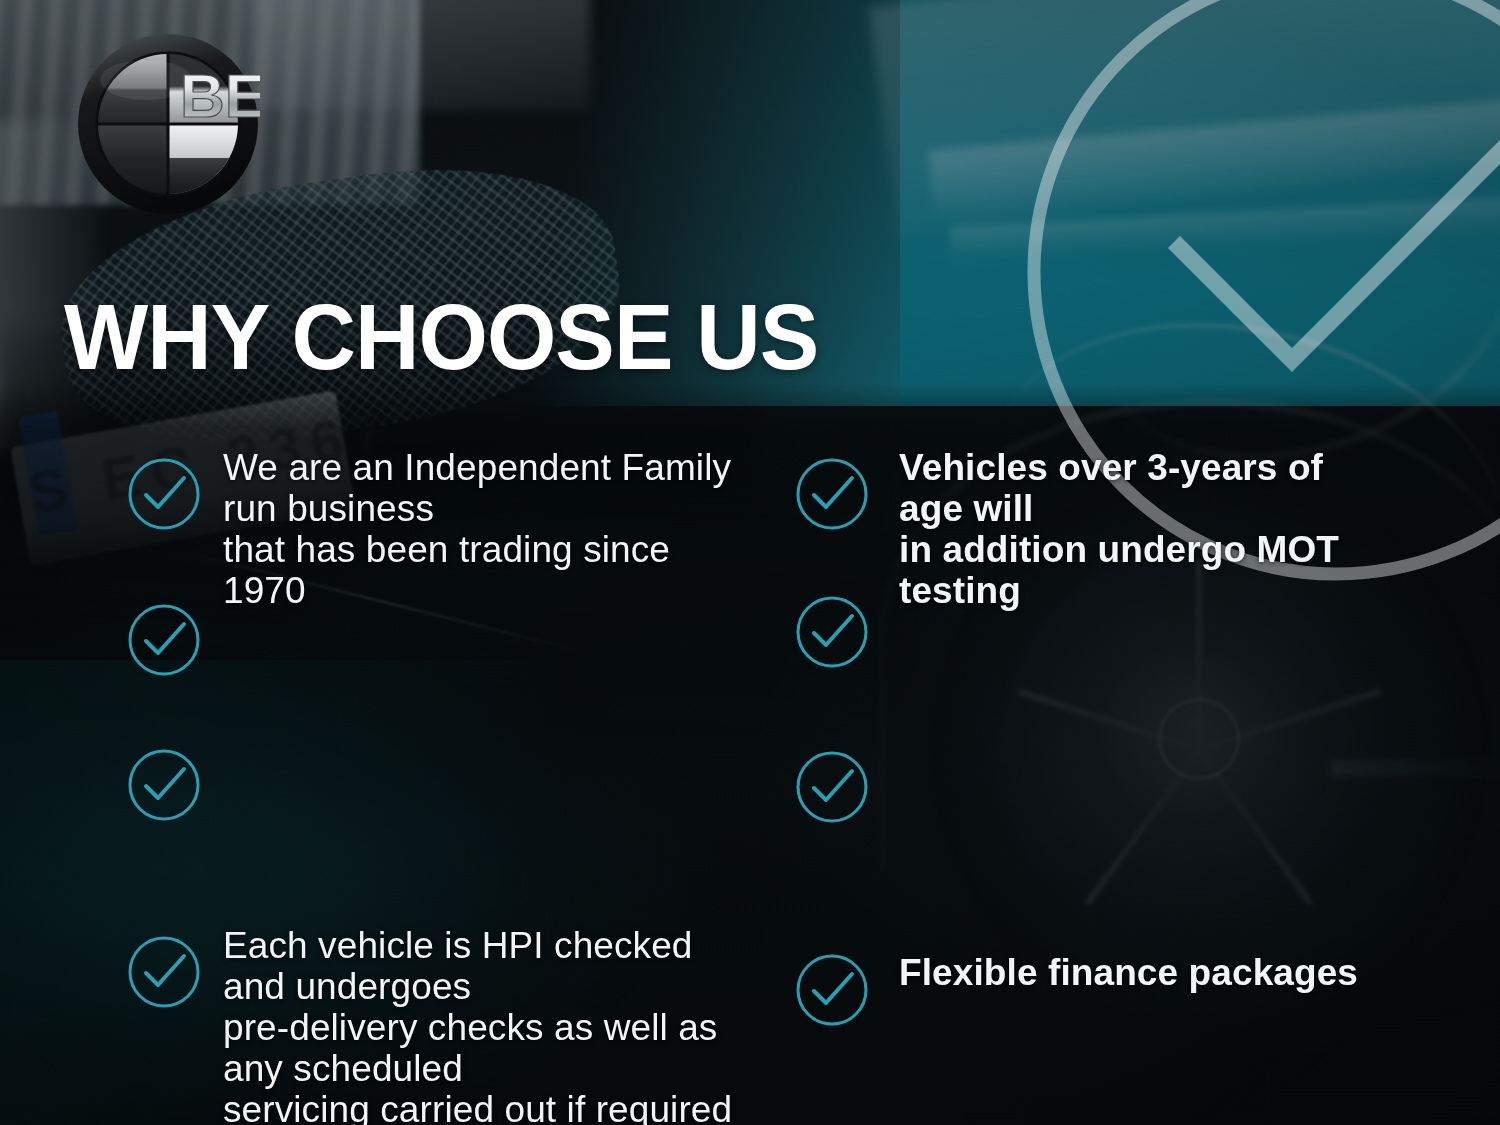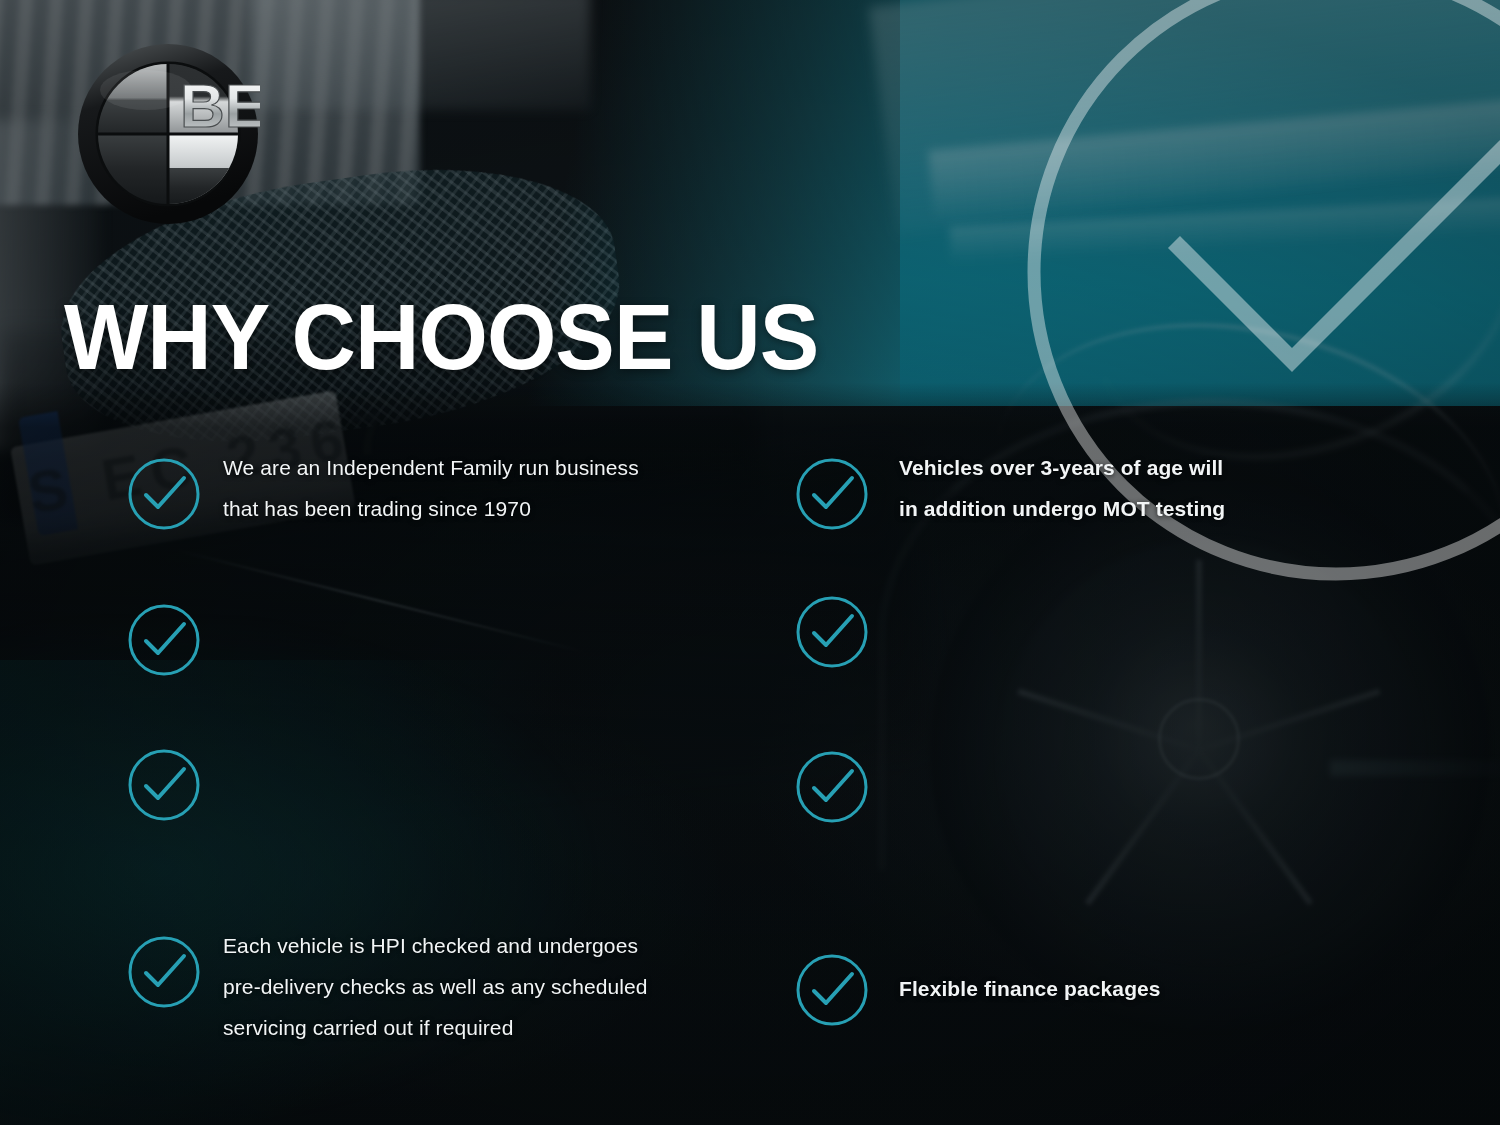--- a/index.html
+++ b/index.html
@@ -216,21 +216,21 @@
 
   
   .watermark {
     position:absolute; left:1012px; top:-52px; width:648px; height:648px;
     pointer-events:none;
   }
   .watermark svg { width:100%; height:100%; display:block; }
 
   
   .logo {
-    position:absolute; left:76px; top:42px;
+    position:absolute; left:76px; top:32px;
     width:184px; height:184px;
     border-radius:50%;
   }
   .logo svg { width:100%; height:100%; display:block; }
 
   
   .title {
     position:absolute; left:64px; top:289px;
     font-family:"Liberation Sans", sans-serif;
     font-weight:700;
@@ -262,21 +262,21 @@
   .check-wrap {
     flex:0 0 auto;
     width:74px; height:74px;
     margin-top:10px;
   }
   .check-wrap svg { width:74px; height:74px; display:block; }
 
   .bullet-text {
     color:#f2f5f6;
     font-family:"Liberation Sans", sans-serif;
-    font-size:21px;
+    font-size:37px;
     line-height:41px;
     font-weight:400;
     letter-spacing:0.1px;
     text-shadow:0 1px 5px rgba(0,0,0,0.75);
     white-space:pre-line;
   }
   .col-left  .bullet-text { margin-left:22px; width:530px; }
   .col-right .bullet-text { margin-left:30px; width:490px;font-weight:bold; }
 </style>
 </head>
@@ -469,20 +469,20 @@
         </div>
       </div>
 
       <div class="bullet" style="top:513px">
         <div class="check-wrap">
           <svg viewBox="0 0 74 74">
               <circle cx="37" cy="37" r="34" fill="none" stroke="#27a0b4" stroke-width="3"></circle>
               <polyline points="19,38 31,50 57,21" fill="none" stroke="#27a0b4" stroke-width="4" stroke-linecap="round" stroke-linejoin="round"></polyline>
             </svg>
         </div>
-        <div class="bullet-text" style="margin-top:25px">Flexible finance packages</div>
+        <div class="bullet-text" style="margin-top:9px">Flexible finance packages</div>
       </div>
 
     </div>
 
   </div>
 
 </div>
 
 </body></html>

